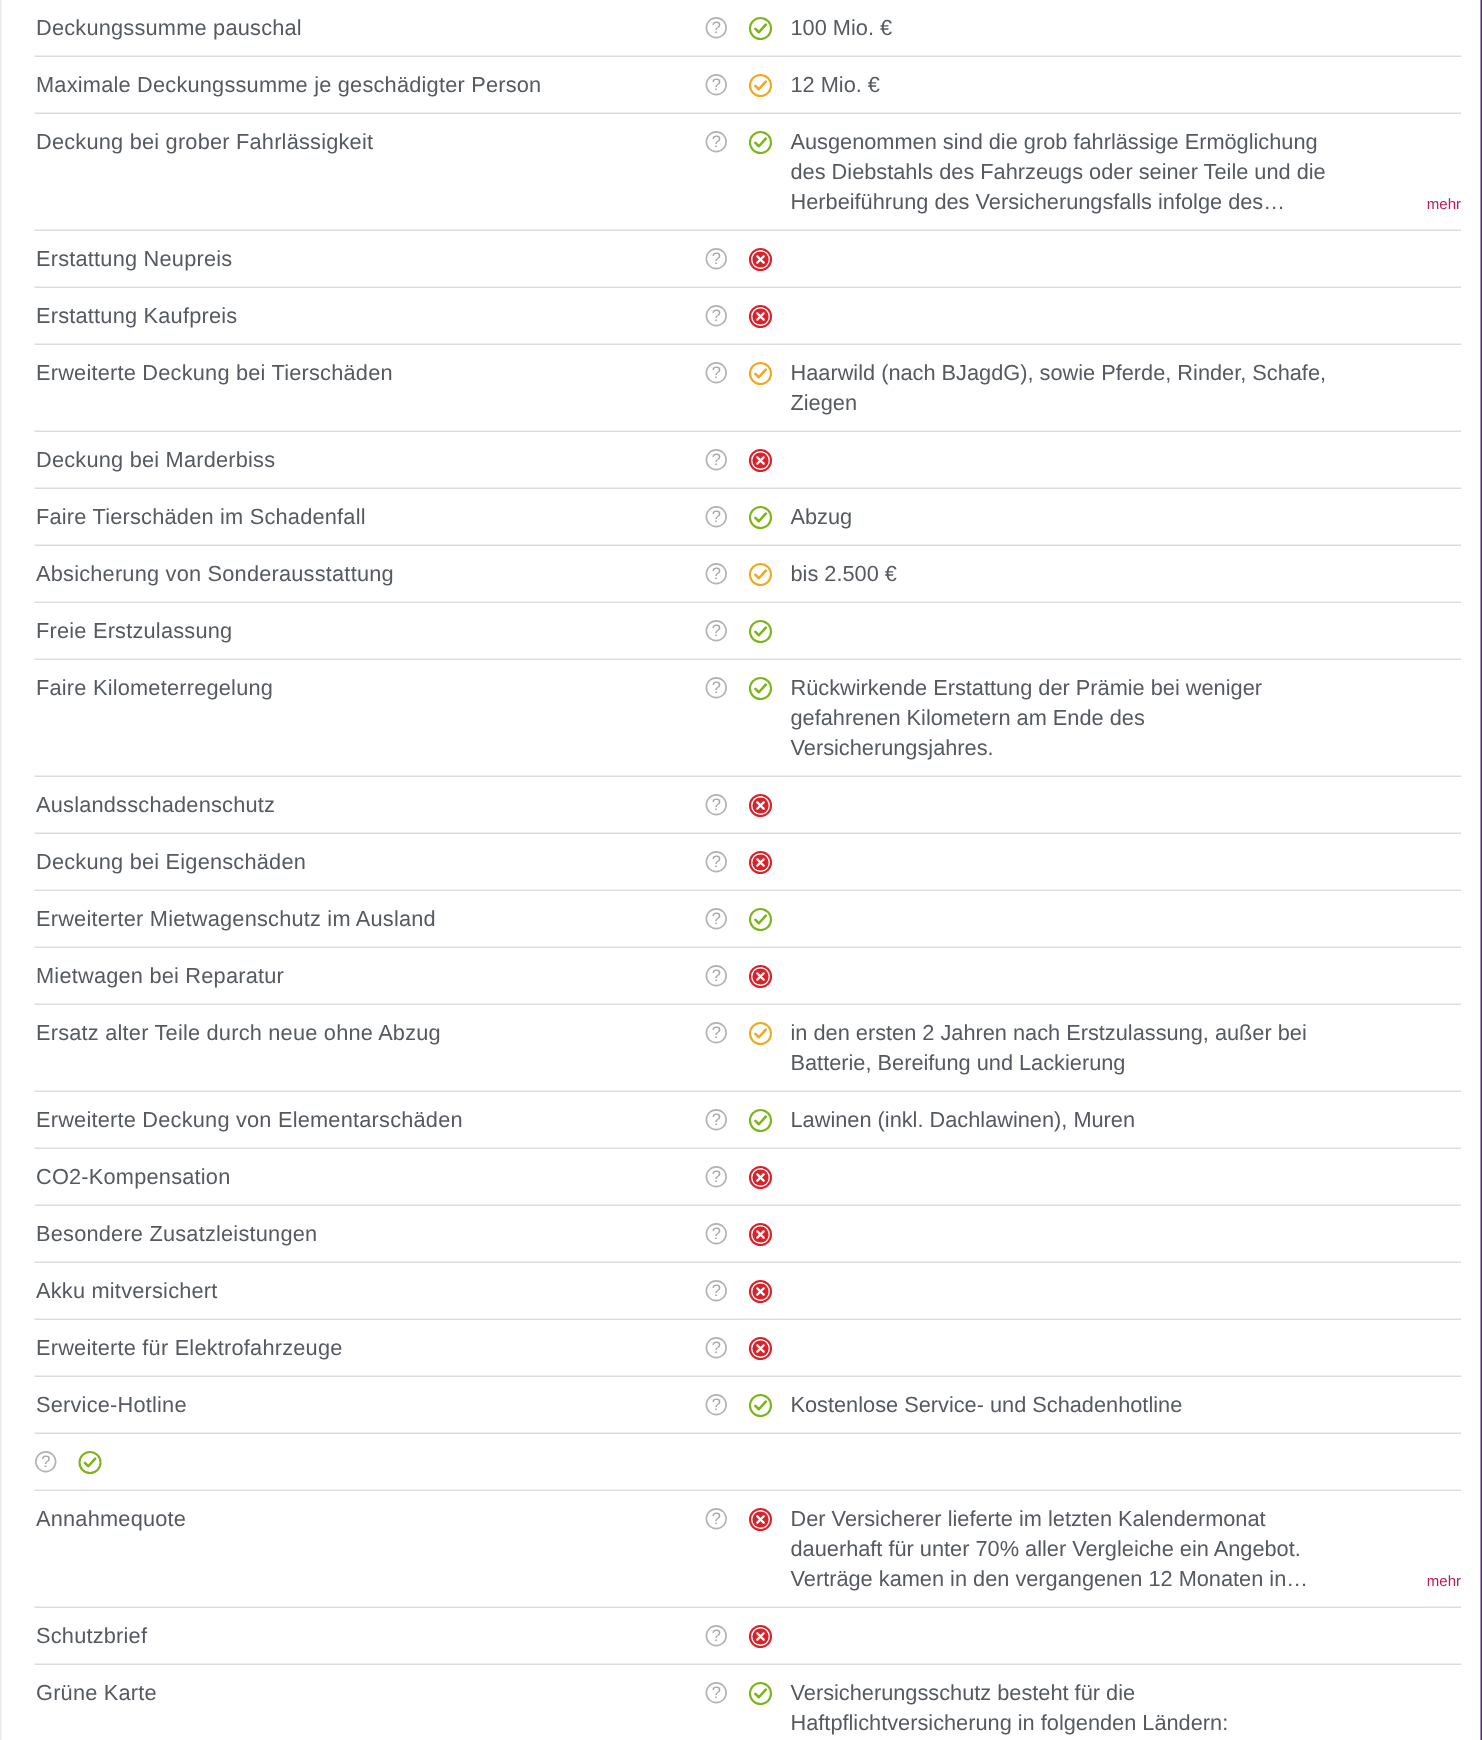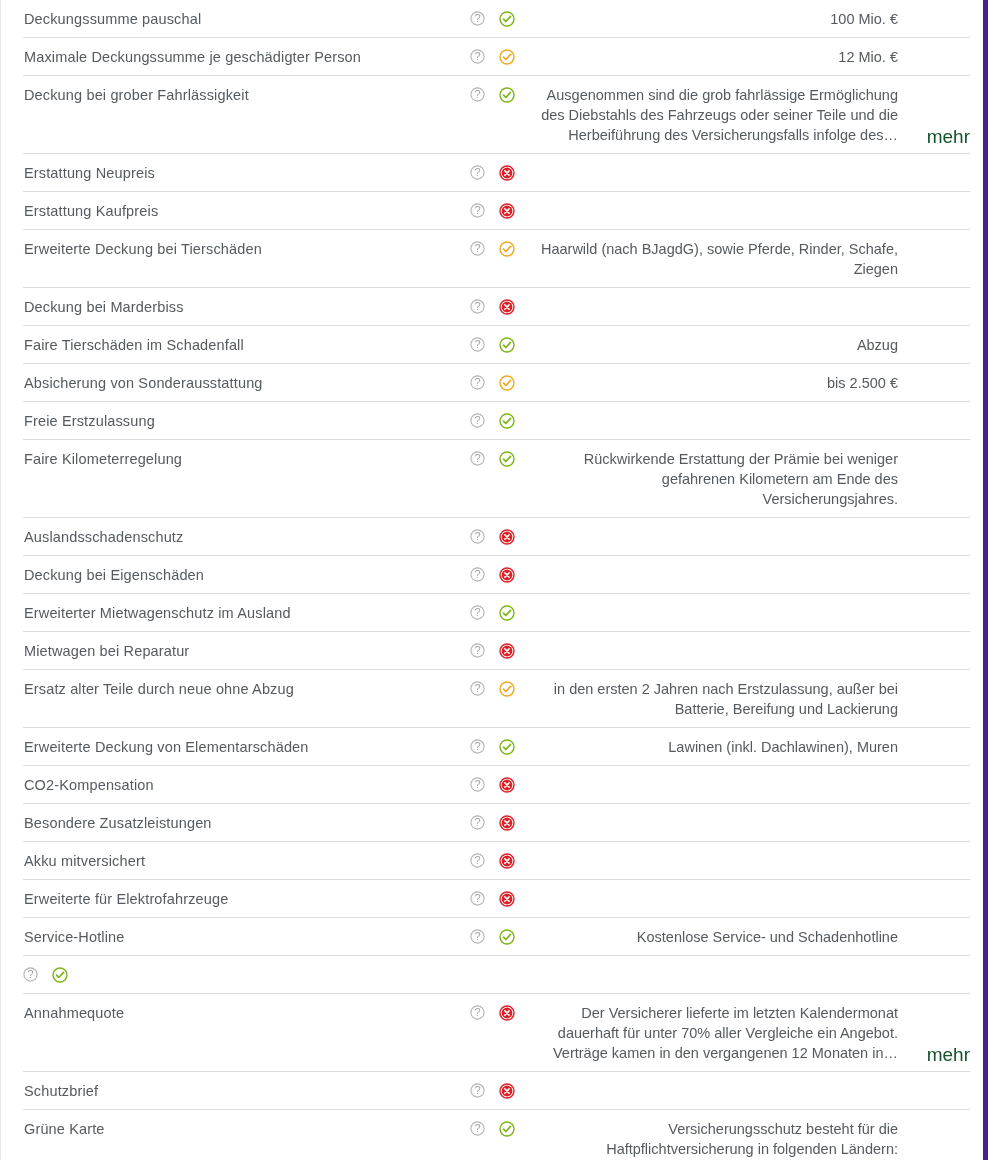--- a/index.html
+++ b/index.html
@@ -15,21 +15,21 @@
     font-family: "Liberation Sans", sans-serif;
     color: #4a4a4a;
     position: relative;
   }
 
   
   .panel {
     position: relative;
     width: 988px;
     height: 1160px;
-    border-right: 5px solid #4c1d95;
+    border-right: 1px solid #4c1d95;
     border-left: 1px solid #e8e8e8;
     overflow: hidden;
   }
 
   .rows {
     position: relative;
     padding-top: 0;
   }
 
   .row {
@@ -72,29 +72,29 @@
 
   .row-value {
     flex: 1 1 auto;
     position: relative;
     font-size: 14.5px;
     line-height: 20px;
     color: #555a60;
     padding-right: 72px;
     min-height: 20px;
   }
-  .row-value p { margin: 0; text-align: right; }
+  .row-value p { margin: 0; }
 
   .more-link {
     position: absolute;
     right: 0;
     bottom: -2px;
-    font-size: 19px;
+    font-size: 10px;
     line-height: 20px;
-    color: #14532d;
+    color: #be185d;
     text-decoration: none;
     cursor: pointer;
   }
 
   
   svg.icon { display: block; }
 
   .ic-help circle { fill: none; stroke: #b3b3b3; stroke-width: 1.1; }
   .ic-help text  { fill: #a6a6a6; font-family: "Liberation Sans", sans-serif; font-size: 11px; }
 

